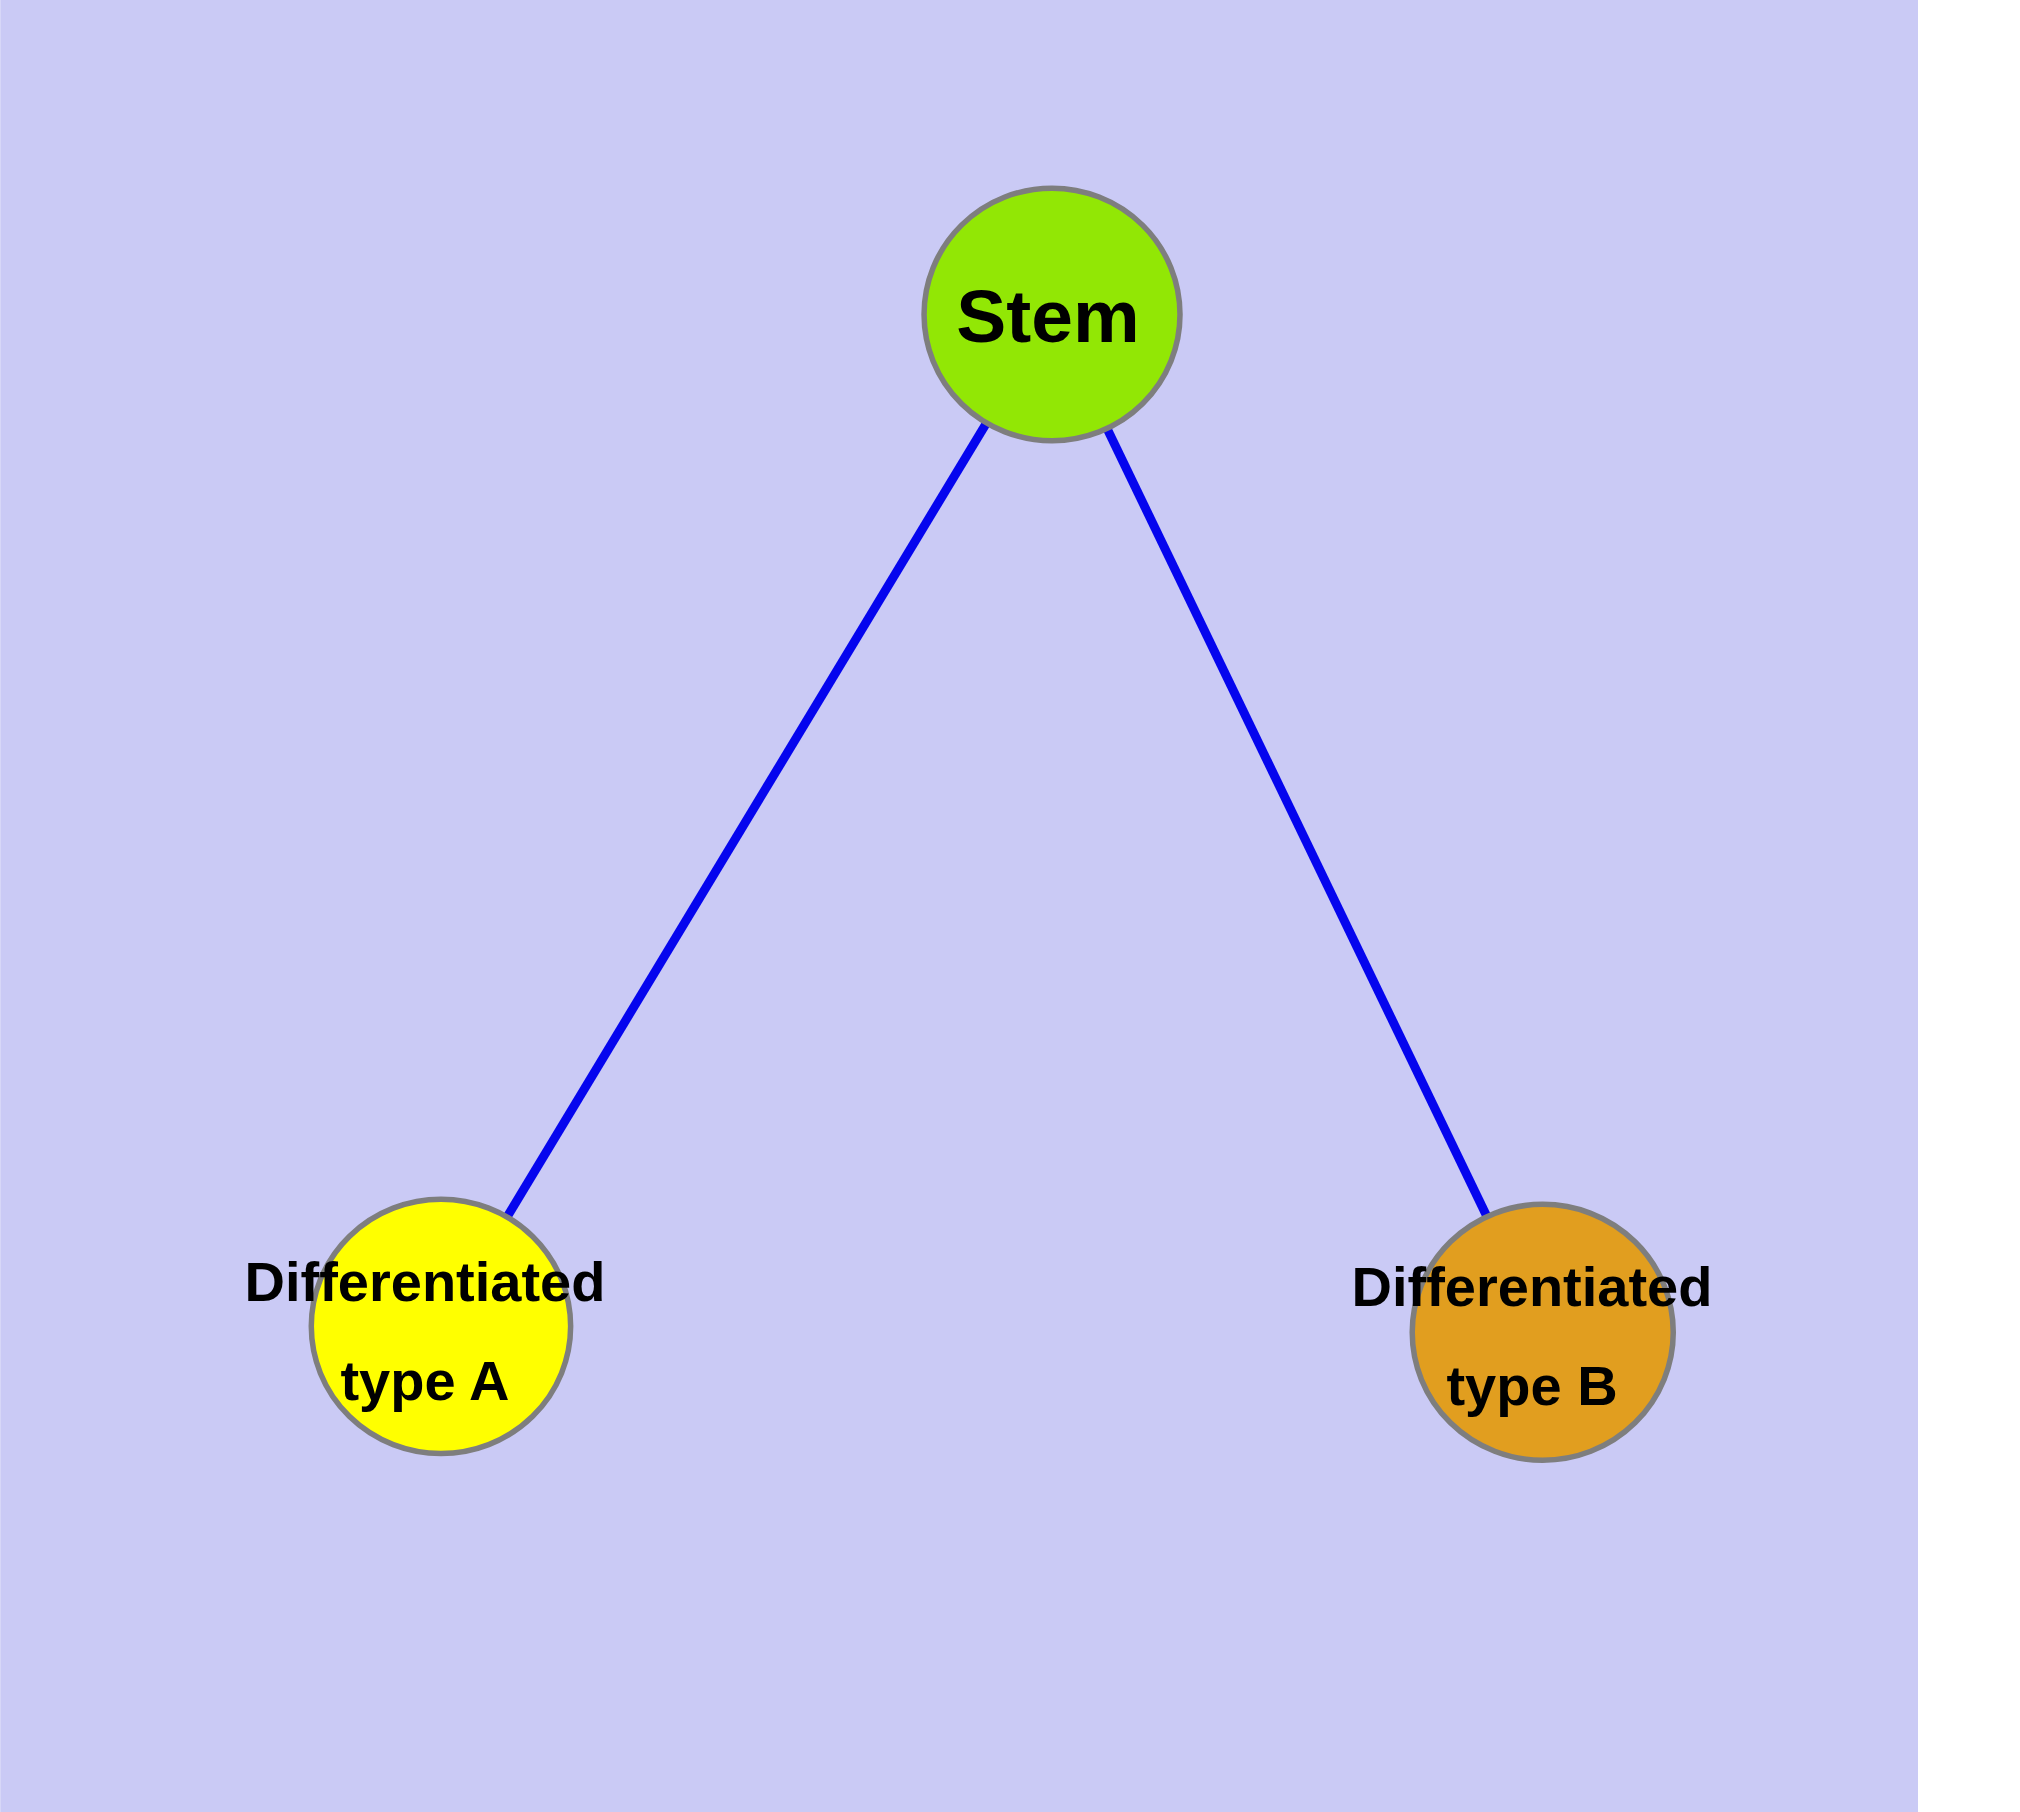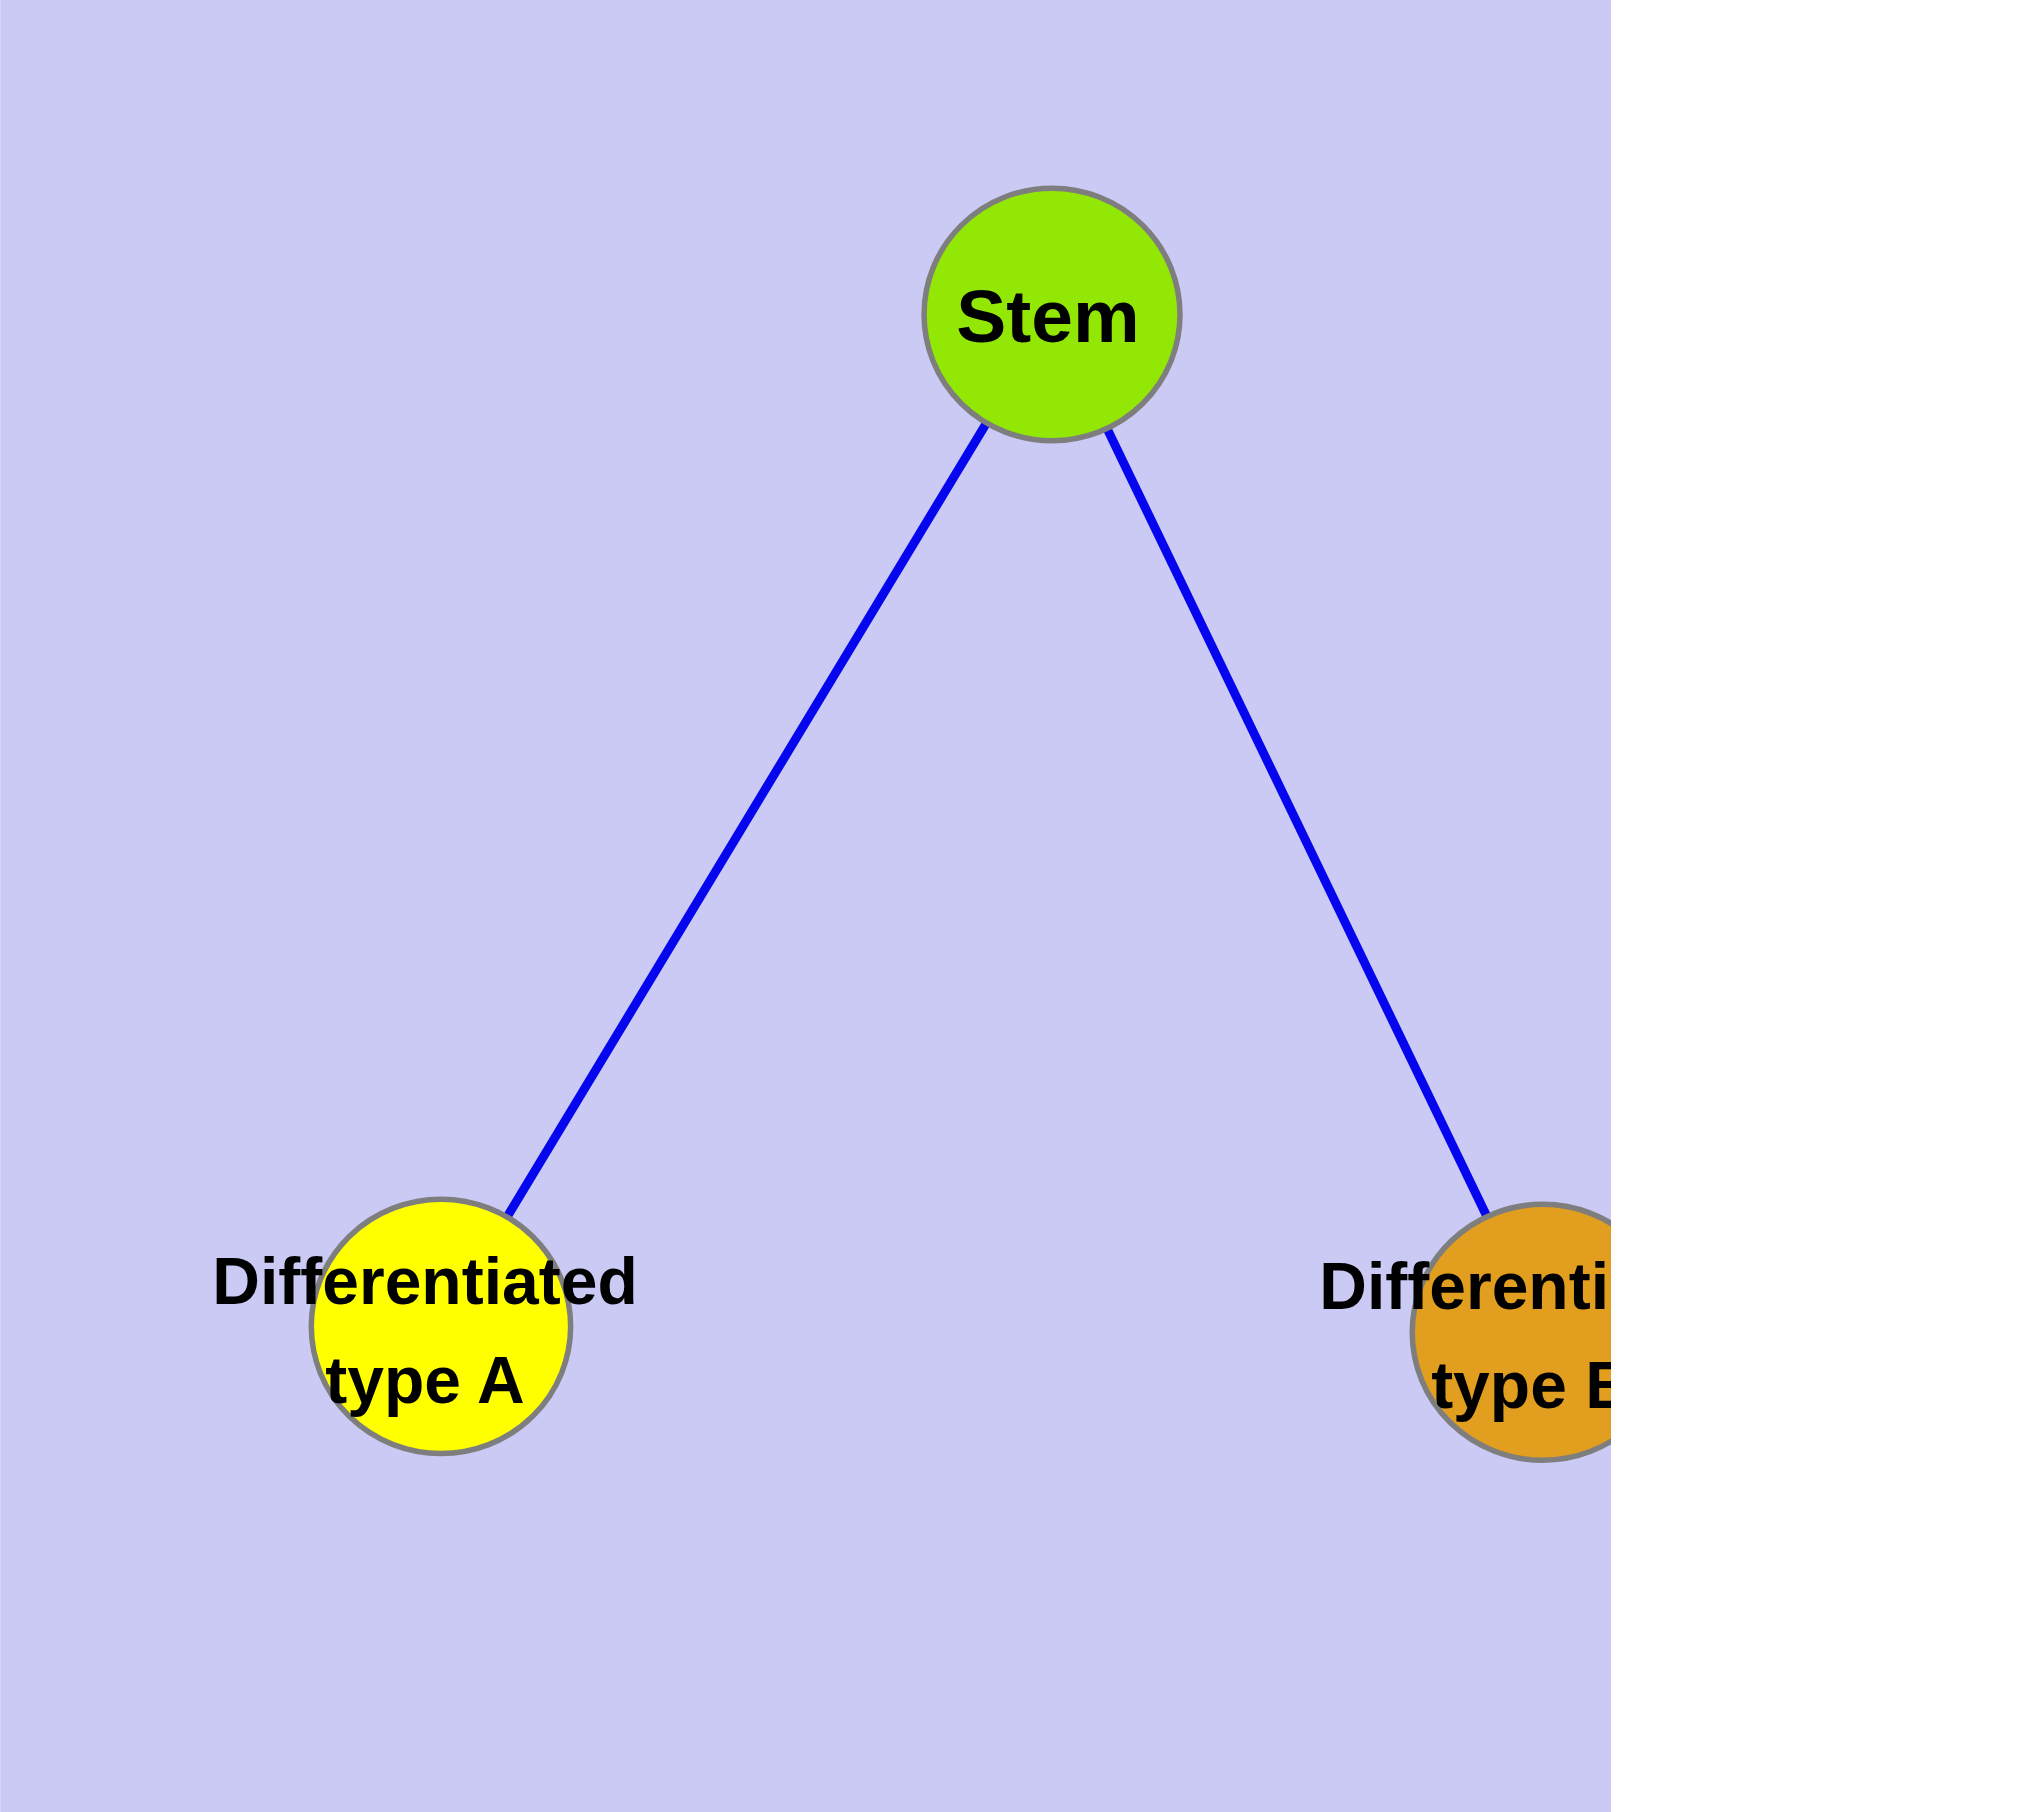--- a/index.html
+++ b/index.html
@@ -1,35 +1,35 @@
 <!DOCTYPE html>
 <html style="font-size:13.6px"><head>
 <meta charset="utf-8">
 <style>
   html, body { margin: 0; padding: 0; }
   .stage {
     position: relative;
-    width: 1611px;
+    width: 1918px;
     height: 1812px;
     overflow: hidden;
     font-family: "Liberation Sans", sans-serif;
   }
   .stage svg {
     position: absolute;
     left: 0;
     top: 0;
     display: block;
   }
   .node-label {
     position: absolute;
     transform: translate(-50%, -50%);
     text-align: center;
     white-space: pre-line;
     font-weight: bold;
-    font-size: 66px;
+    font-size: 56px;
     line-height: 99px;
     color: #000000; 
     pointer-events: none;
   }
   .node-label.stem { font-size: 75px; }
 </style>
 </head>
 <body>
 
 <div class="stage">

